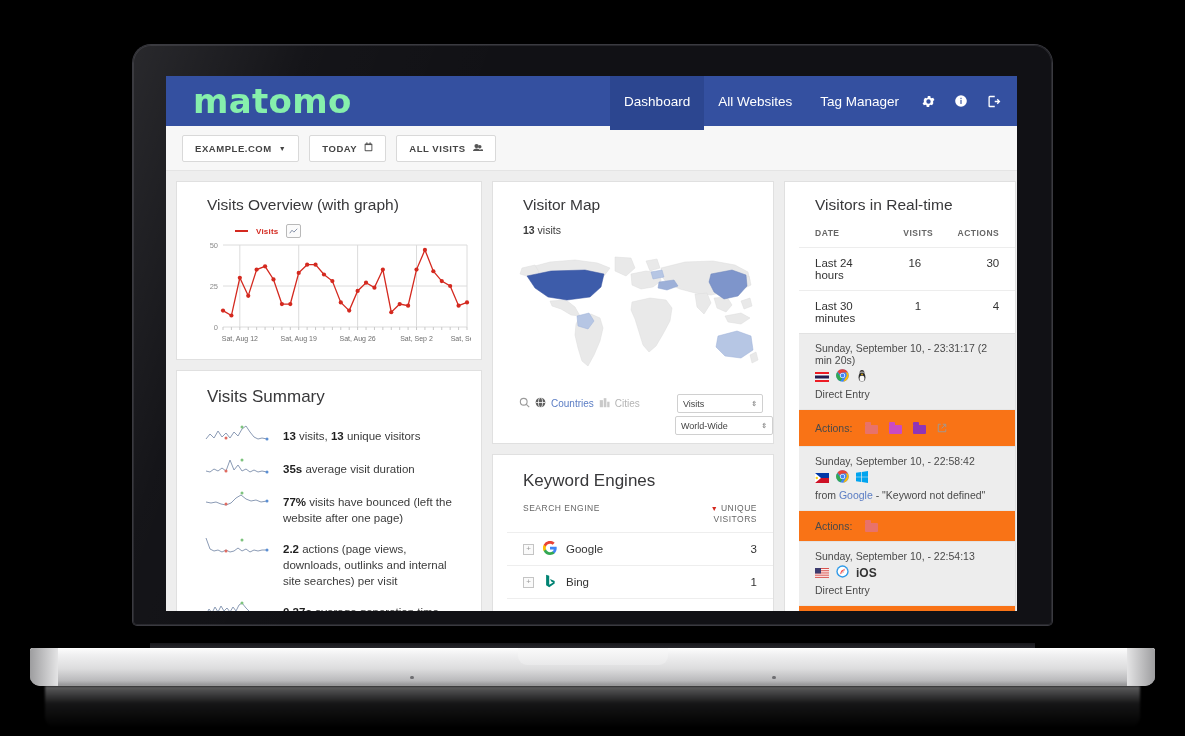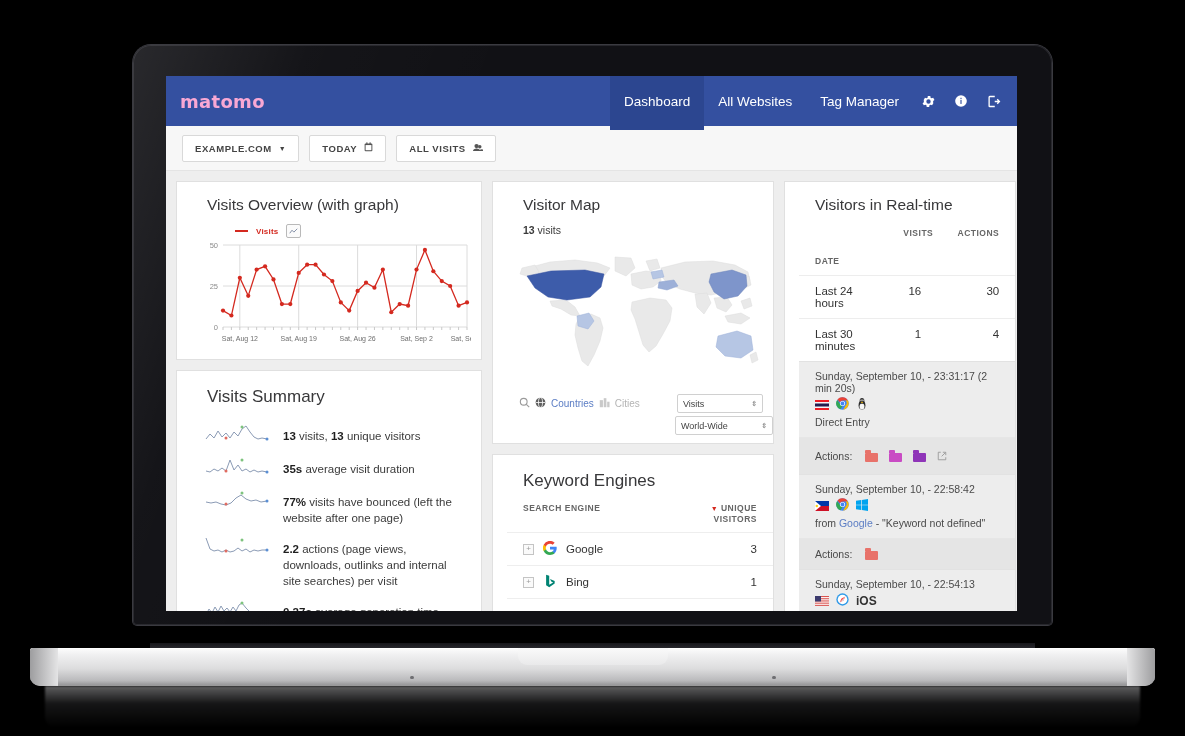--- a/index.html
+++ b/index.html
@@ -33,21 +33,21 @@
   .base-edgeR{position:absolute;left:1127px;top:648px;width:28px;height:38px;border-radius:0 3px 10px 0;
     background:linear-gradient(270deg,#9d9d9f,#e4e4e5);}
   .base-reflection{position:absolute;left:45px;top:686px;width:1095px;height:42px;
     border-radius:0 0 12px 12px;
     background:linear-gradient(180deg,rgba(190,190,192,.50) 0%,rgba(120,120,124,.18) 42%,rgba(0,0,0,0) 100%);
     filter:blur(1.2px);}
   .base-foot{position:absolute;top:676px;width:4px;height:3px;border-radius:2px;background:#6e6e72;}
 
   
   .topbar{height:50px;background:#3450a0;display:flex;align-items:center;position:relative;}
-  .logo{margin-left:14px;font-size:18px;font-weight:700;color:#f9a8d4;letter-spacing:.3px;
+  .logo{margin-left:27px;font-size:34px;font-weight:700;color:#86efac;letter-spacing:.3px;
     font-family:"DejaVu Sans",sans-serif;}
   .nav{margin-left:auto;display:flex;align-items:center;height:50px;}
   .nav-item{padding:4px 14px;height:50px;display:flex;align-items:center;color:#fff;font-size:13.5px;
     white-space:nowrap;}
   .nav-item.active{background:#2c4690;}
   .nav-icons{display:flex;align-items:center;padding-right:16px;padding-left:8px;gap:18px;}
   .nav-icons svg{display:block;}
 
   
   .selbar{height:44px;background:#f7f7f7;border-bottom:1px solid #e4e4e4;display:flex;align-items:center;
@@ -84,43 +84,43 @@
   .map-foot{display:flex;align-items:center;padding:6px 10px 3px 12px;gap:5px;font-size:10px;color:#5a5a5a;}
   .map-link{color:#5b7dc4;}
   .map-dim{color:#b4b4b4;}
   .sel-mini{margin-left:auto;border:1px solid #d0d0d0;background:#fff;border-radius:2px;height:17px;
     min-width:74px;display:flex;align-items:center;justify-content:space-between;padding:0 5px;
     font-size:9px;color:#444;gap:8px;}
   .map-foot2{display:flex;justify-content:center;padding-bottom:8px;}
 
   
   .se-head{display:flex;padding:6px 16px 8px 16px;font-size:8.5px;color:#666;letter-spacing:.5px;
-    text-transform:uppercase;font-weight:700;gap:20px;}
+    text-transform:uppercase;font-weight:400;gap:20px;}
   .se-head .c1{flex:1;}
   .se-head .c2{width:58px;text-align:right;line-height:10px;}
   .se-row{display:flex;align-items:center;padding:8px 16px;border-top:1px solid #eee;font-size:11.5px;
     color:#333;}
   .se-row .c1{flex:1;display:flex;align-items:center;gap:9px;}
   .se-row .c2{width:40px;text-align:right;}
   .plus{width:9px;height:9px;border:1px solid #c4c4c4;font-size:8px;line-height:7px;text-align:center;
     color:#9a9a9a;background:#fafafa;}
   .se-pager{text-align:center;font-size:10.5px;color:#555;padding:10px 0 12px 0;border-top:1px solid #eee;}
 
   
   .rt-head{display:flex;padding:4px 16px 9px 16px;font-size:8.5px;color:#666;letter-spacing:.5px;
     text-transform:uppercase;font-weight:600;}
-  .rt-head .c1{flex:1;margin-top:28px;} .rt-head .c2{width:66px;text-align:right;} .rt-head .c3{width:66px;text-align:right;}
+  .rt-head .c1{flex:1;} .rt-head .c2{width:66px;text-align:right;} .rt-head .c3{width:66px;text-align:right;}
   .rt-row{display:flex;padding:9px 16px;border-top:1px solid #ededed;font-size:11.5px;color:#333;}
   .rt-row .c1{flex:1;} .rt-row .c2{width:66px;text-align:right;} .rt-row .c3{width:66px;text-align:right;margin-left:12px;}
   .visitor{background:#ededed;padding:8px 16px 9px 16px;border-top:1px solid #e2e2e2;}
   .v-date{font-size:10.5px;color:#4a4a4a;margin-bottom:4px;}
   .v-icons{display:flex;align-items:center;gap:7px;margin-bottom:4px;height:14px;}
   .v-ref{font-size:10.5px;color:#4a4a4a;}
   .v-ref a{color:#5b7dc4;text-decoration:none;}
-  .actions{background:#e5e5e5;padding:9px 16px;display:flex;align-items:center;gap:11px;
+  .actions{background:#f97316;padding:9px 16px;display:flex;align-items:center;gap:11px;
     border-top:1px solid #e6e6e6;}
   .act-lbl{font-size:10.5px;color:#4a4a4a;margin-right:2px;}
   .ios-lbl{font-size:12px;color:#333;font-weight:600;}
   .folder{width:13px;height:11px;position:relative;}
   .folder i{position:absolute;left:0;bottom:0;width:13px;height:9px;border-radius:1px;display:block;}
   .folder i::before{content:"";position:absolute;left:0;top:-2.5px;width:6px;height:3px;border-radius:1px 1px 0 0;background:inherit;}
 </style>
 </head>
 <body>
 

